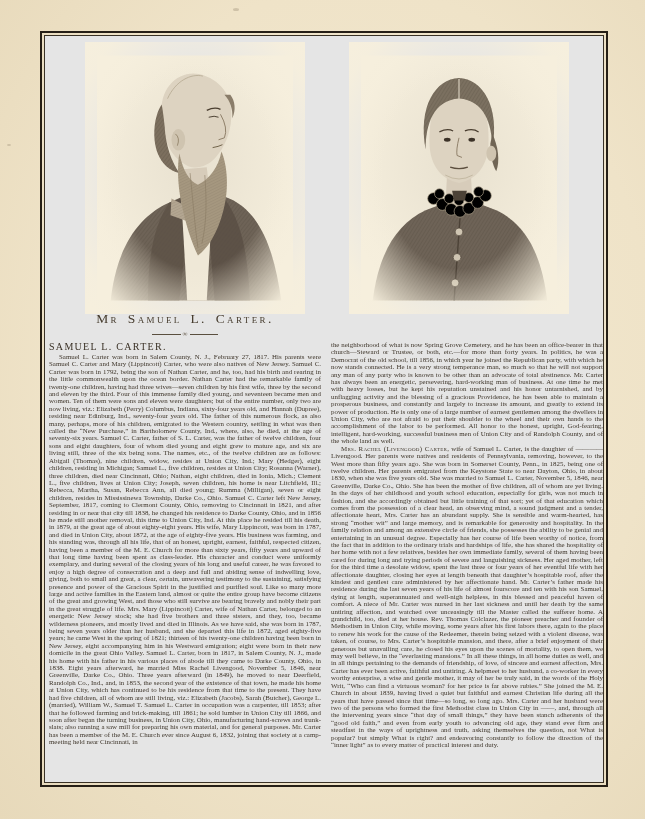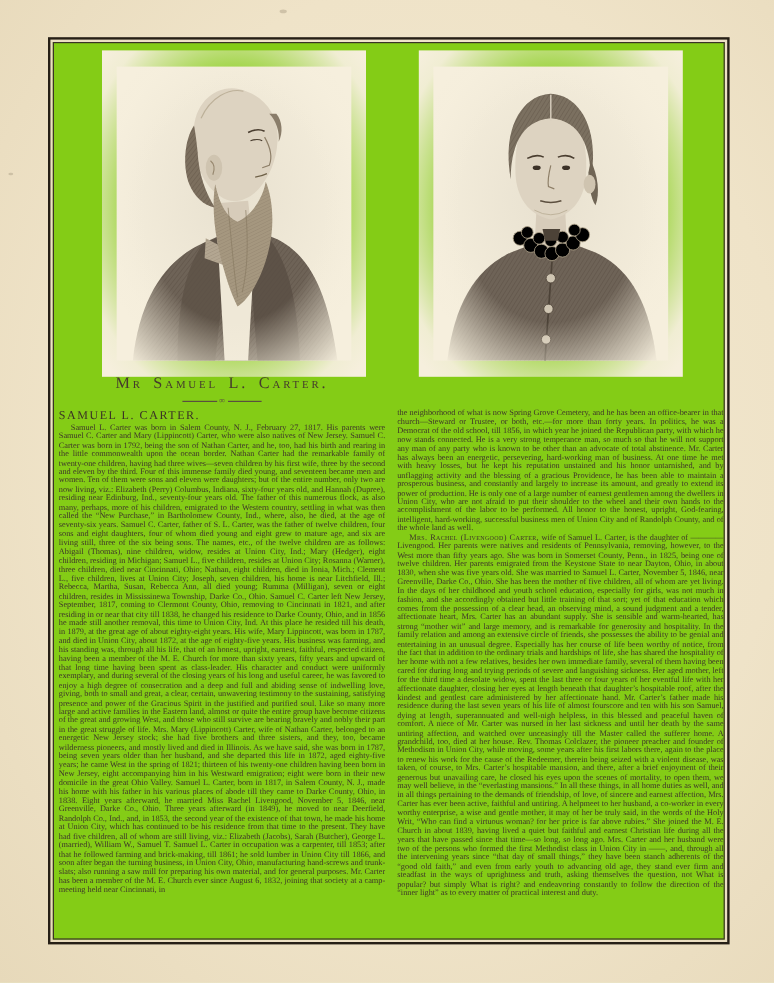--- a/index.html
+++ b/index.html
@@ -10,21 +10,21 @@
     color:#3f352a;
   }
   .speck{position:absolute;background:#b4a88e;border-radius:50%;opacity:.55;}
   .frame-outer{
     position:absolute;left:40px;top:31px;width:564px;height:752px;
     border:2px solid #261f16;
   }
   .frame-inner{
     position:absolute;left:2px;top:2px;right:2px;bottom:2px;
     border:1px solid #3a3226;
-    background:#84cc16;
+    background:#e5e5e5;
     padding-left:36px;
   }
   .portrait{
     position:absolute;top:18px;width:196px;height:248px;
   }
   .portrait.left{left:52px;}
   .portrait.right{left:316px;}
   .portrait svg{position:absolute;left:0;top:0;width:100%;height:100%;}
   .portrait .vignette{
     position:absolute;left:-12px;top:-12px;right:-12px;bottom:-12px;

